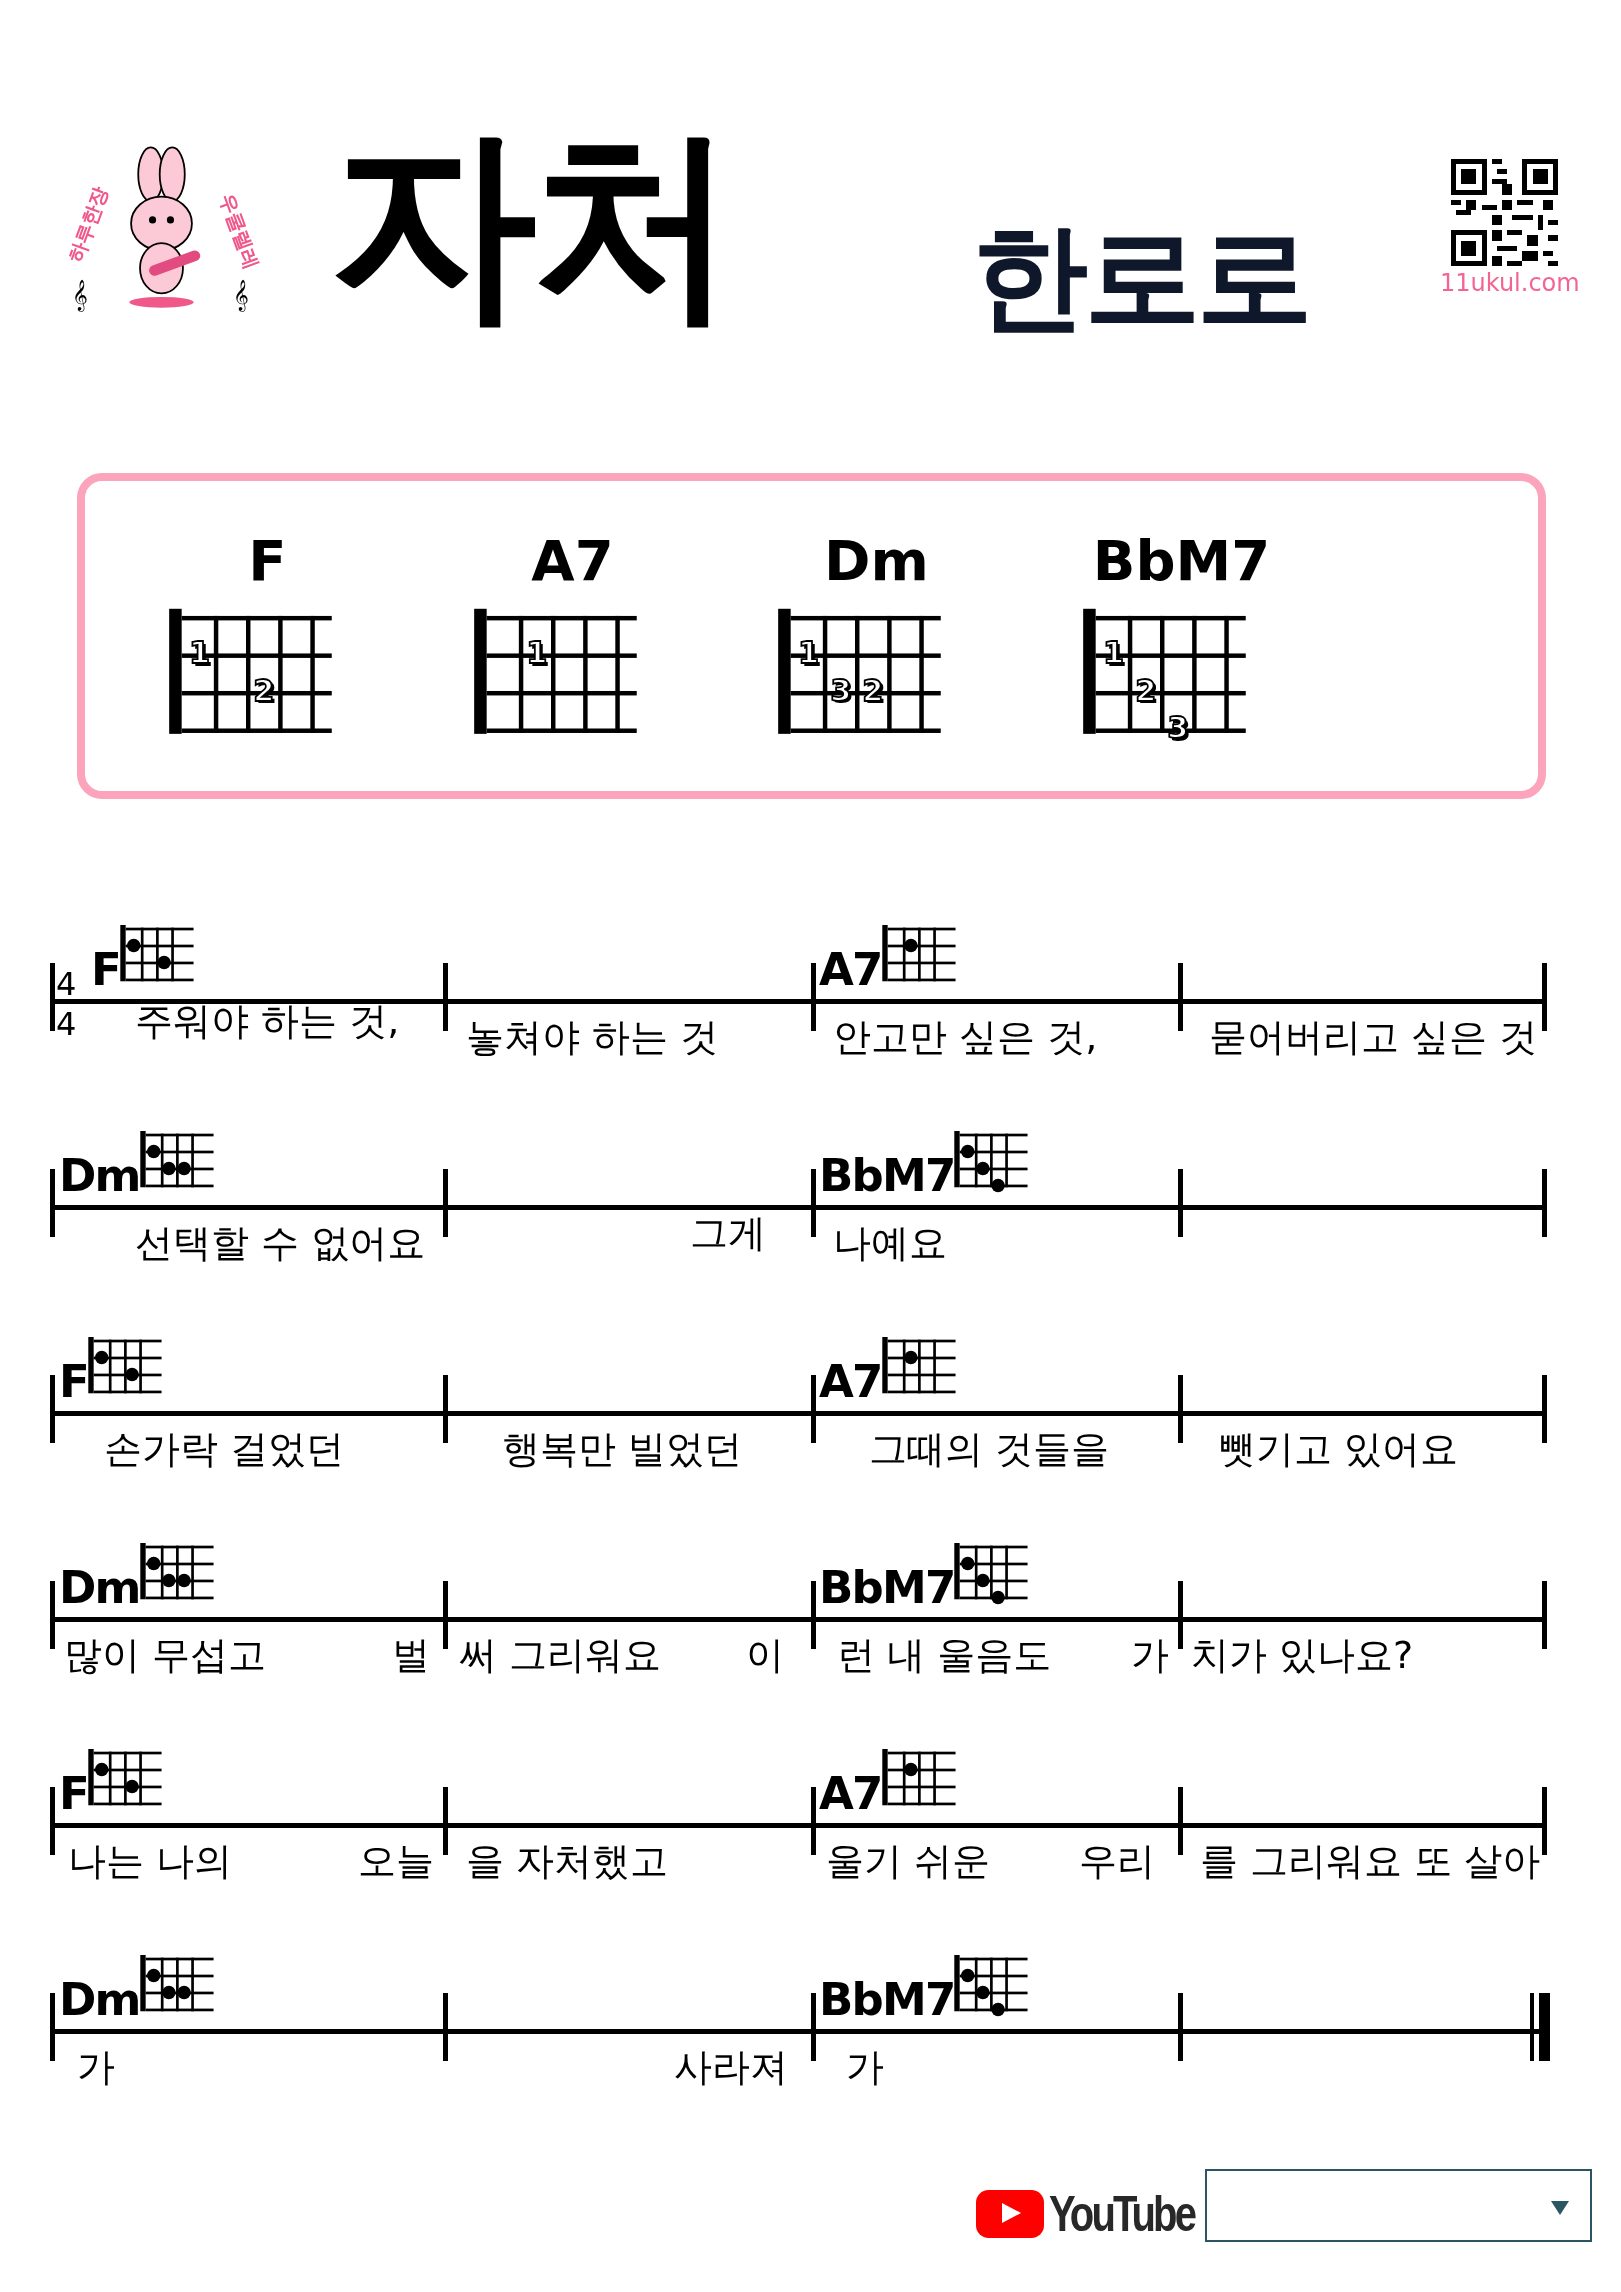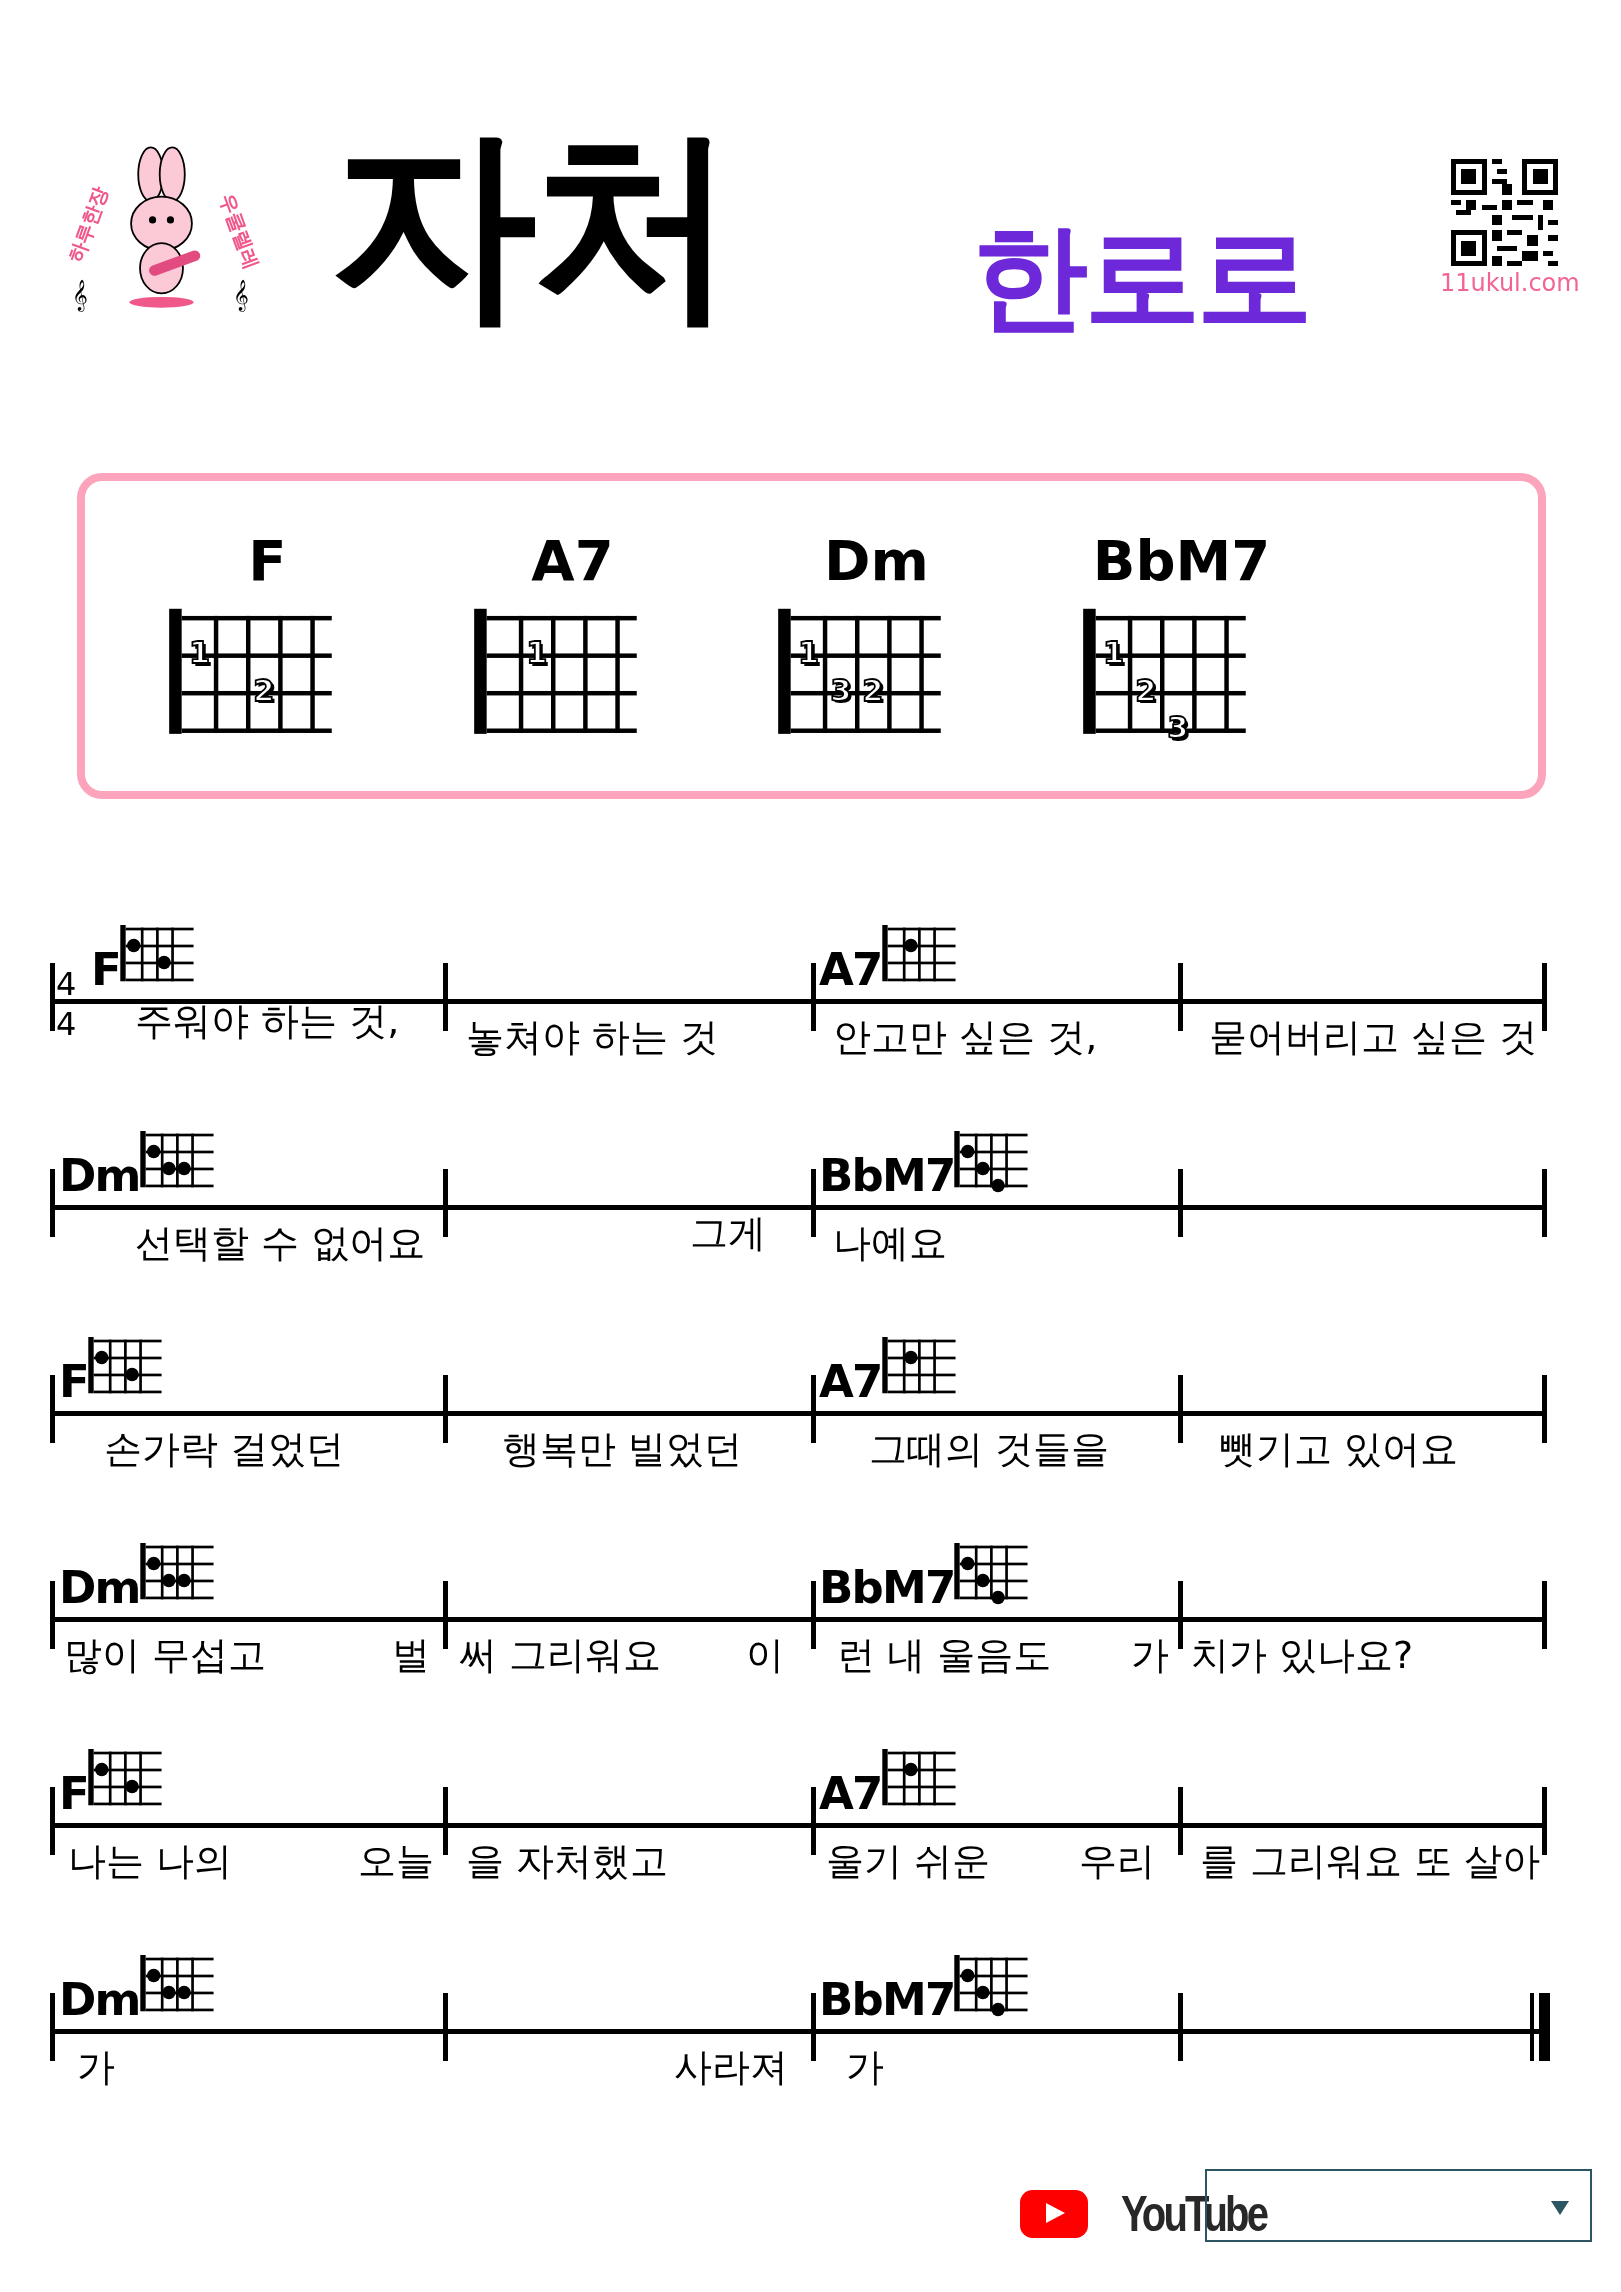--- a/index.html
+++ b/index.html
@@ -4,21 +4,21 @@
 <style>
   html, body { margin:0; padding:0; background:#ffffff; }
   body { width:1621px; height:2293px; position:relative; overflow:hidden;
          font-family:"DejaVu Sans","Liberation Sans",sans-serif; color:#000; }
 
   
   .logo { position:absolute; left:63px; top:134px; width:197px; height:179px; }
   .title { position:absolute; left:331px; top:121px; font-size:206px; font-weight:bold;
            line-height:1; letter-spacing:-5.4px; font-family:"DejaVu Sans",sans-serif; }
   .artist { position:absolute; left:972px; top:219px; font-size:116px; font-weight:bold;
-            color:#6d28d9; line-height:1; letter-spacing:-3.6px; font-family:"DejaVu Sans",sans-serif; }
+            color:#0f172a; line-height:1; letter-spacing:-3.6px; font-family:"DejaVu Sans",sans-serif; }
   .qr { position:absolute; left:1451px; top:159px; width:107px; height:107px; }
   .qr-url { position:absolute; left:1440px; top:269px; width:134px; text-align:center;
             font-size:24px; color:#f26592; font-family:"DejaVu Sans",sans-serif; }
 
   
   .chord-box { position:absolute; left:77px; top:473px; width:1469px; height:326px;
                border:8px solid #fca4bc; border-radius:25px; box-sizing:border-box; }
   .chord-card { position:absolute; top:52px; width:197px; }
   .chord-card .name { text-align:center; font-size:56px; font-weight:bold; line-height:1; height:63px; }
   .chord-card svg { display:block; margin-top:10.7px; }
@@ -26,21 +26,21 @@
   
   .row { position:absolute; left:0; width:1621px; height:161px; }
   .staff-line { position:absolute; height:4.5px; background:#000; }
   .bar { position:absolute; width:4.5px; background:#000; }
   .measure-label { position:absolute; font-size:38px; line-height:1; white-space:nowrap; font-family:"DejaVu Sans",sans-serif; }
   .chord-mark { position:absolute; display:flex; align-items:flex-end; }
   .chord-mark .cname { font-size:45px; font-weight:bold; line-height:1; letter-spacing:-1.8px; }
   .timesig { position:absolute; font-size:32px; line-height:1; }
 
   
-  .yt { position:absolute; left:1020px; top:2185px; display:flex; align-items:center;gap:28px; }
+  .yt { position:absolute; left:976px; top:2185px; display:flex; align-items:center; }
   .yt-logo { width:68px; height:48px; background:#ff0000; border-radius:12.5px; position:relative; }
   .yt-logo:after { content:""; position:absolute; left:26px; top:13.4px; border-left:19.7px solid #fff;
                    border-top:10.7px solid transparent; border-bottom:10.7px solid transparent; }
   .yt-word { font-size:50px; font-weight:bold; color:#282828; margin-left:5.4px; letter-spacing:-3.6px;
              font-family:"Liberation Sans",sans-serif; transform:scaleX(0.8); transform-origin:left; }
   .channel-select { position:absolute; left:1205px; top:2169px; width:387px; height:73px;
                     border:2.7px solid #2b5563; box-sizing:border-box; display:flex; align-items:center; padding-left:10.7px; }
   .channel-select .label { font-size:36px; letter-spacing:1.8px; }
   .channel-select .caret { position:absolute; right:21.5px; top:30px; width:0; height:0;
                            border-left:9px solid transparent; border-right:9px solid transparent; border-top:14.3px solid #2b5563; }

